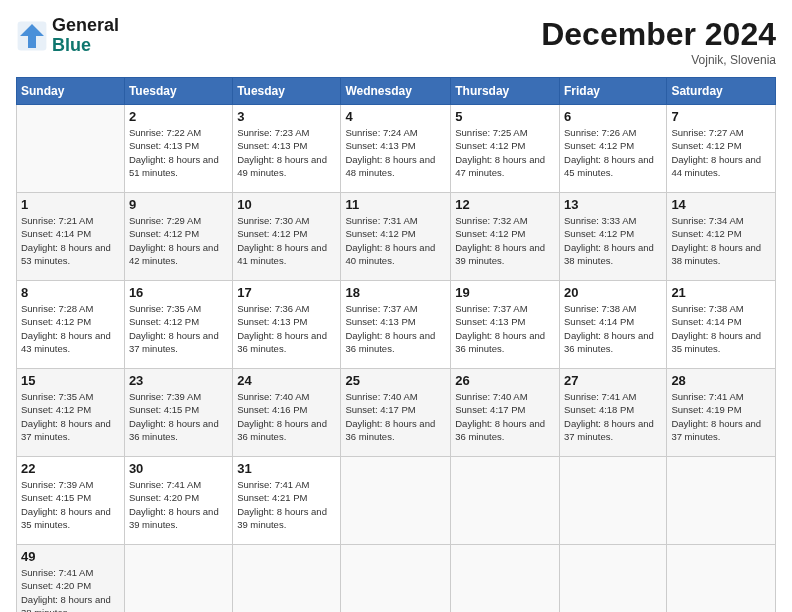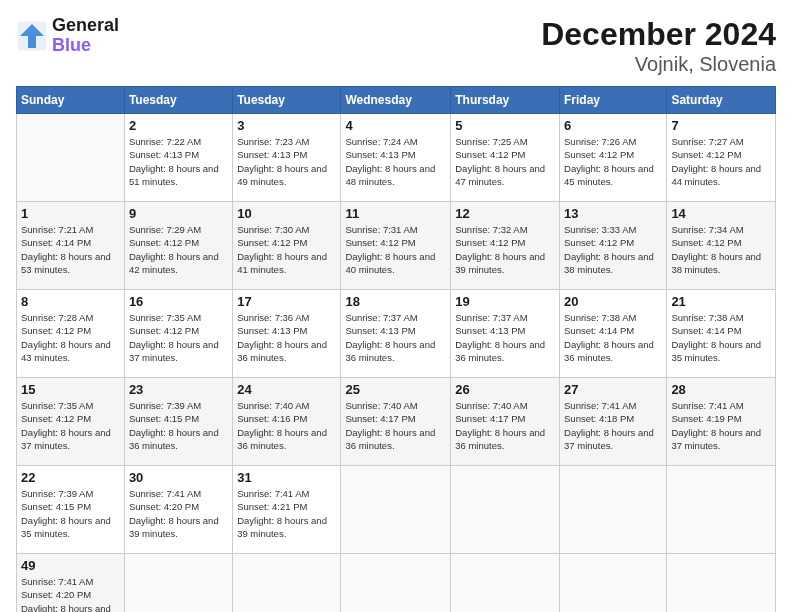--- a/index.html
+++ b/index.html
@@ -43,21 +43,21 @@
     .title-block {
       text-align: right;
     }
     .title-block h1 {
       font-size: 32px;
       font-weight: bold;
       color: #1a1a1a;
       margin-left: 32px;
     }
     .title-block h2 {
-      font-size: 20px;
+      font-size: 12px;
       font-weight: normal;
       color: #555;
     }
     .calendar {
       width: 100%;
       border-collapse: collapse;
       font-size: 10px;
     }
     .calendar thead tr th {
       background: #3a6eb5;
@@ -100,21 +100,21 @@
 
 <div class="page">
   <div class="header">
     <div class="logo">
       <svg class="logo-icon" viewBox="0 0 40 40">
         <rect x="2" y="2" width="36" height="36" rx="4" fill="#e8f0f8"></rect>
         <polygon points="20,5 35,20 25,20 25,35 15,35 15,20 5,20" fill="#4a90d9"></polygon>
       </svg>
       <div class="logo-text">
         <span style="color:#1a1a1a">General</span><br>
-        <span style="color:#8b5cf6">Blue</span>
+        <span style="color:#0f766e">Blue</span>
       </div>
     </div>
     <div class="title-block">
       <h1>December 2024</h1>
       <h2>Vojnik, Slovenia</h2>
     </div>
   </div>
 
   <table class="calendar">
     <thead>

